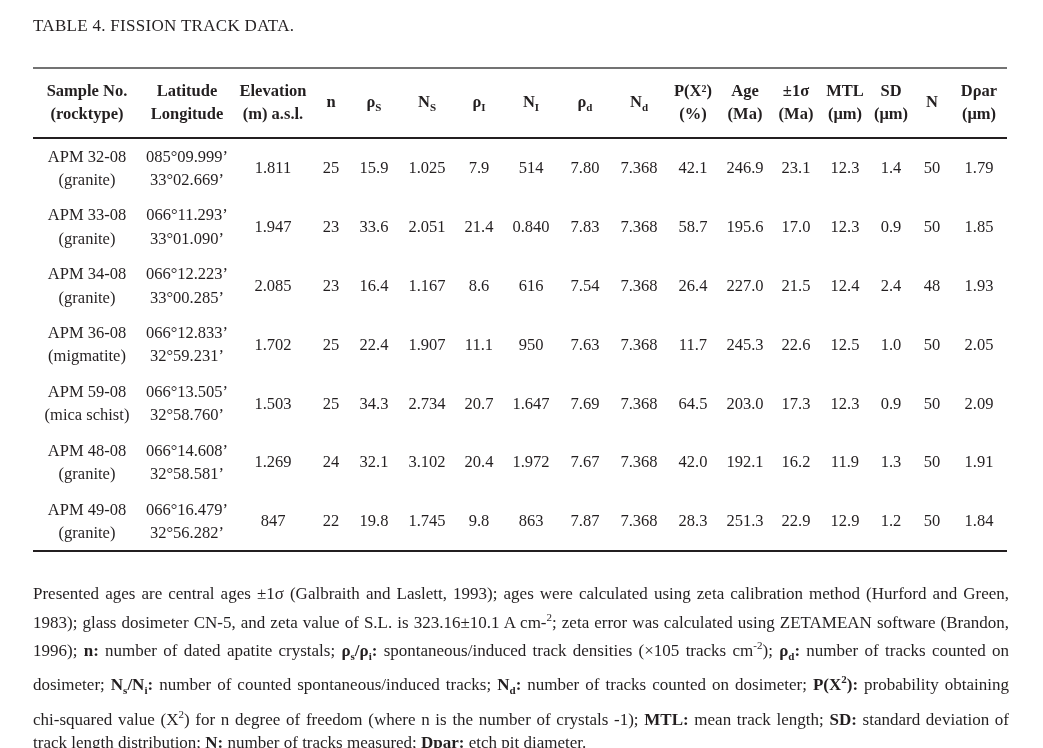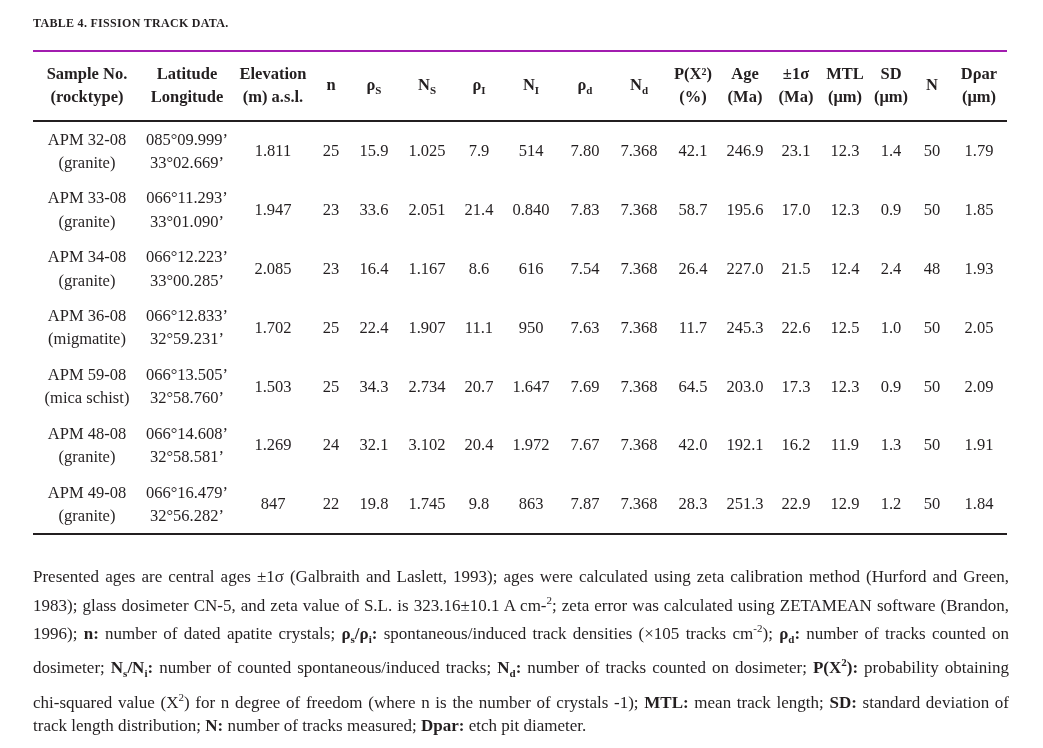--- a/index.html
+++ b/index.html
@@ -5,30 +5,30 @@
   * { margin: 0; padding: 0; box-sizing: border-box; }
   html, body { background: #ffffff; }
   body {
     width: 1043px; height: 748px;
     color: #231f20;
     font-family: "Liberation Serif", serif;
     overflow: hidden;
   }
   .page { padding: 16px 34px 0 33px; }
   .title {
-    font-size: 12px;
-    font-weight: bold;
+    font-size: 17px;
+    font-weight: normal;
     letter-spacing: 0.3px;
-    margin-bottom: 19px;
+    margin-bottom: 31px;
   }
   table.ft-table {
     border-collapse: collapse;
     table-layout: fixed;
     width: 974px;
-    border-top: 2px solid #a21caf;
+    border-top: 2px solid #737373;
     border-bottom: 2px solid #231f20;
   }
   thead th {
     border-bottom: 2px solid #231f20;
     font-size: 16.5px;
     font-weight: bold;
     text-align: center;
     vertical-align: middle;
     padding: 11px 1px;
     line-height: 1.38;

